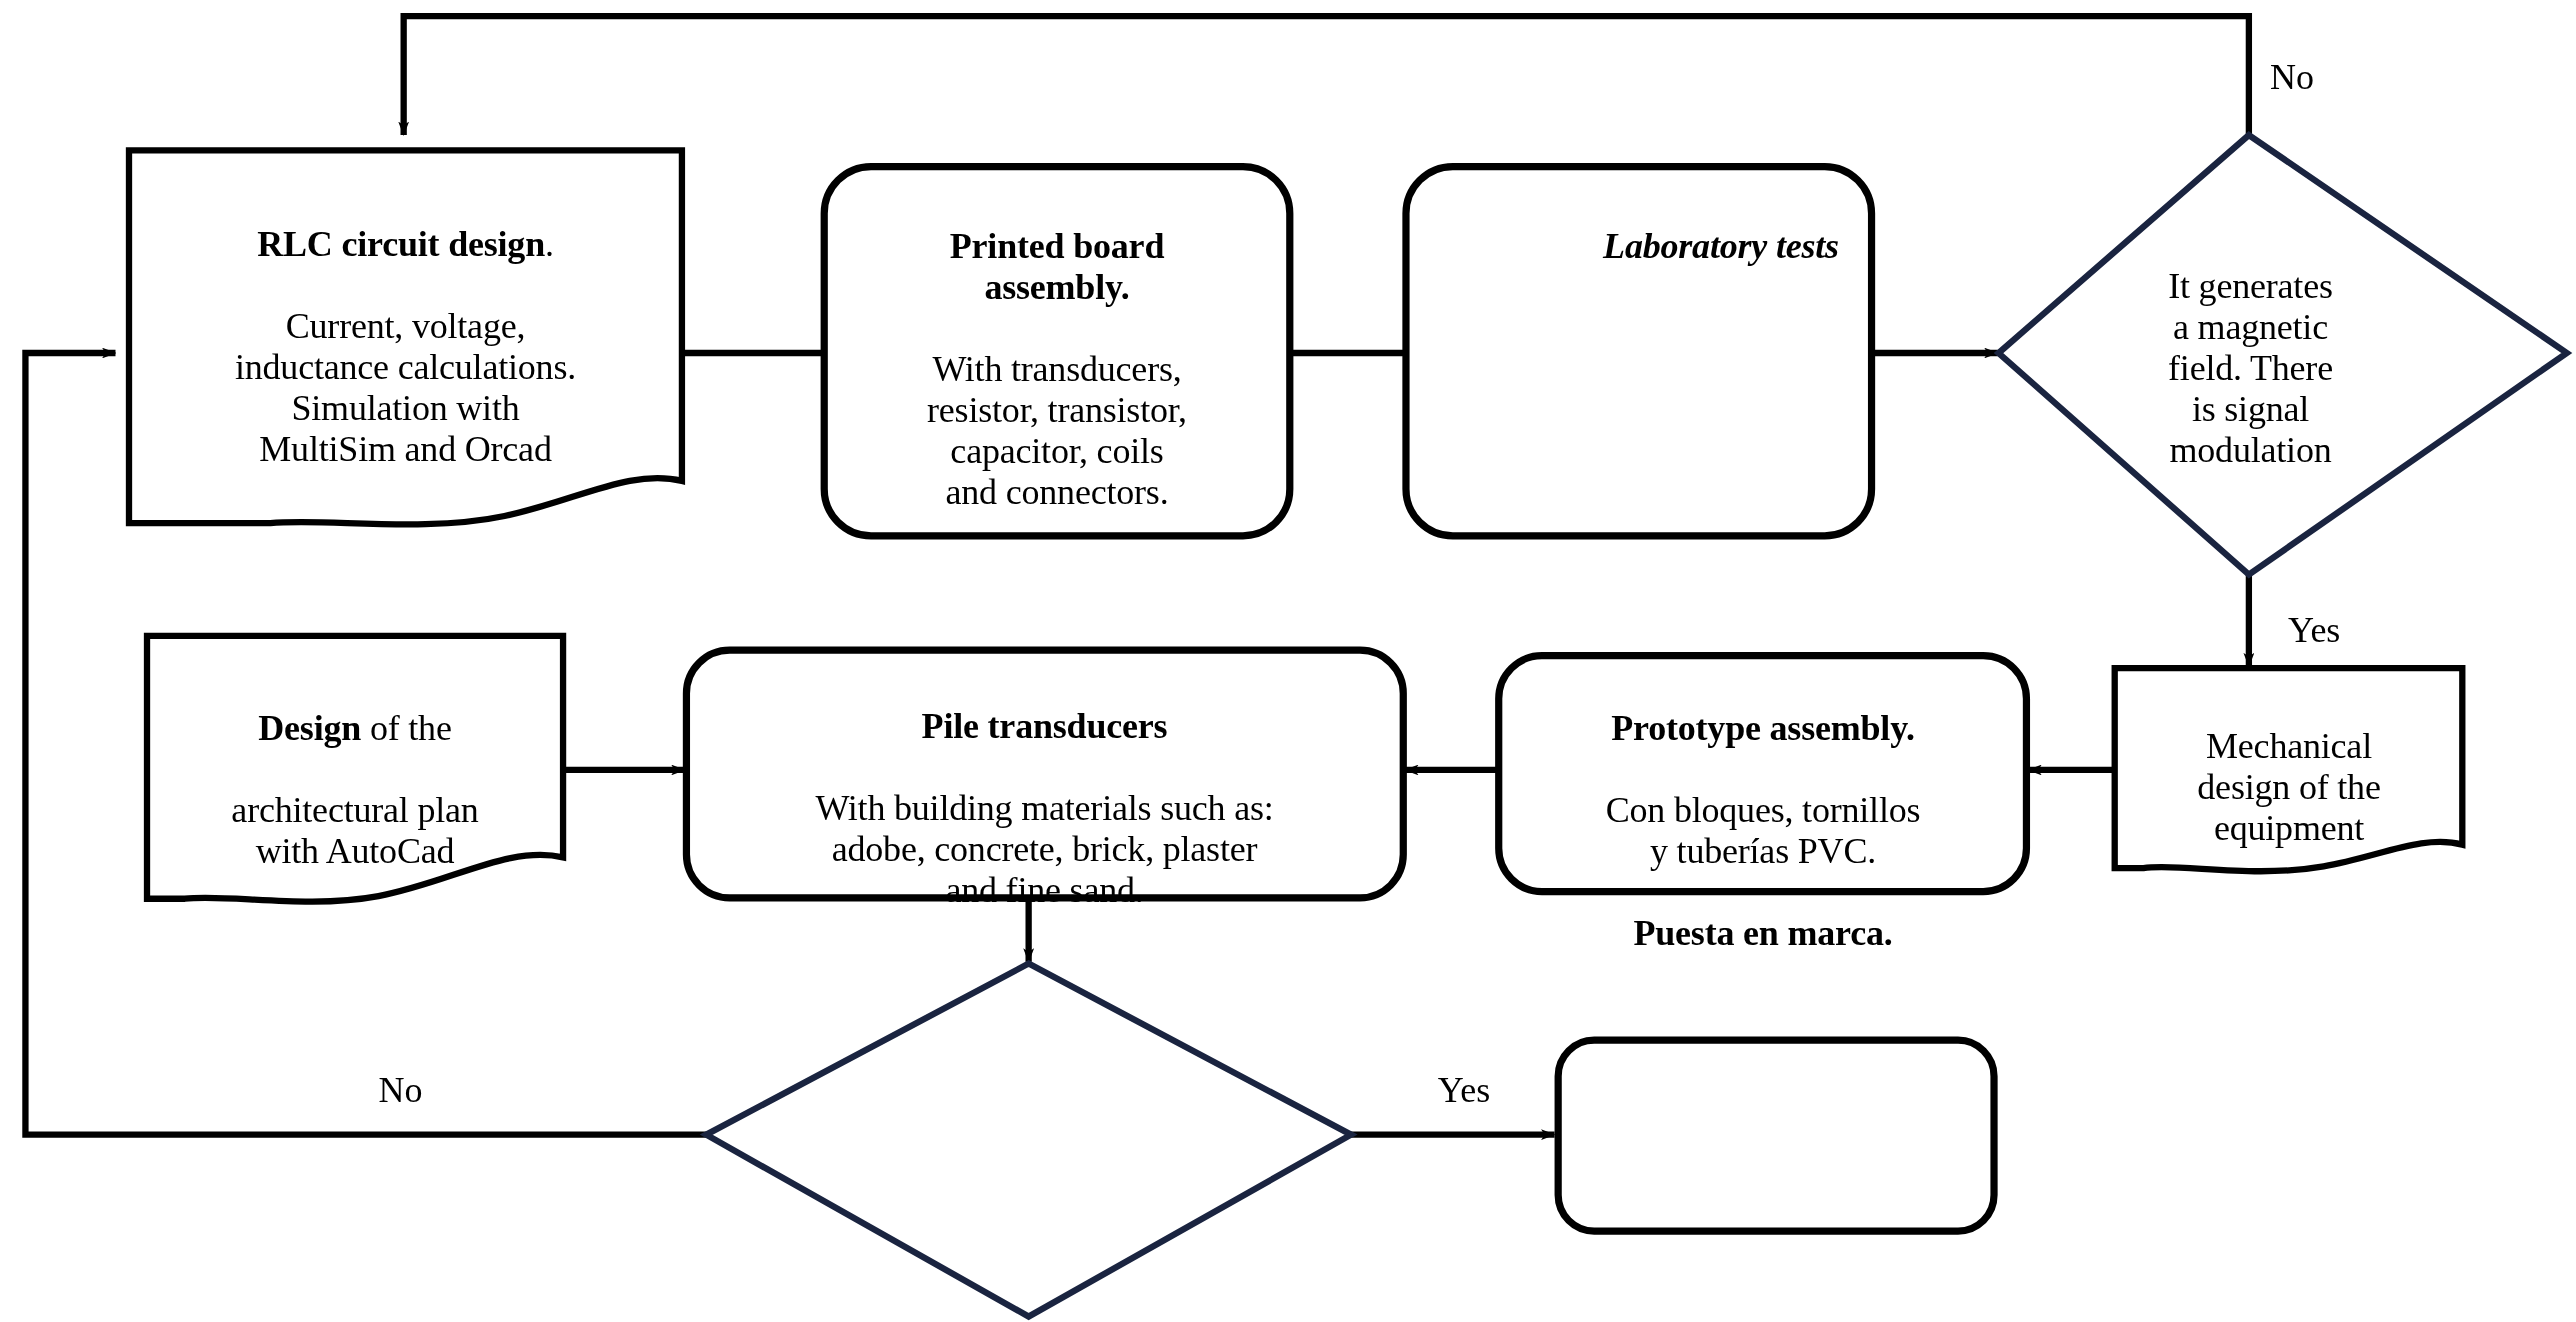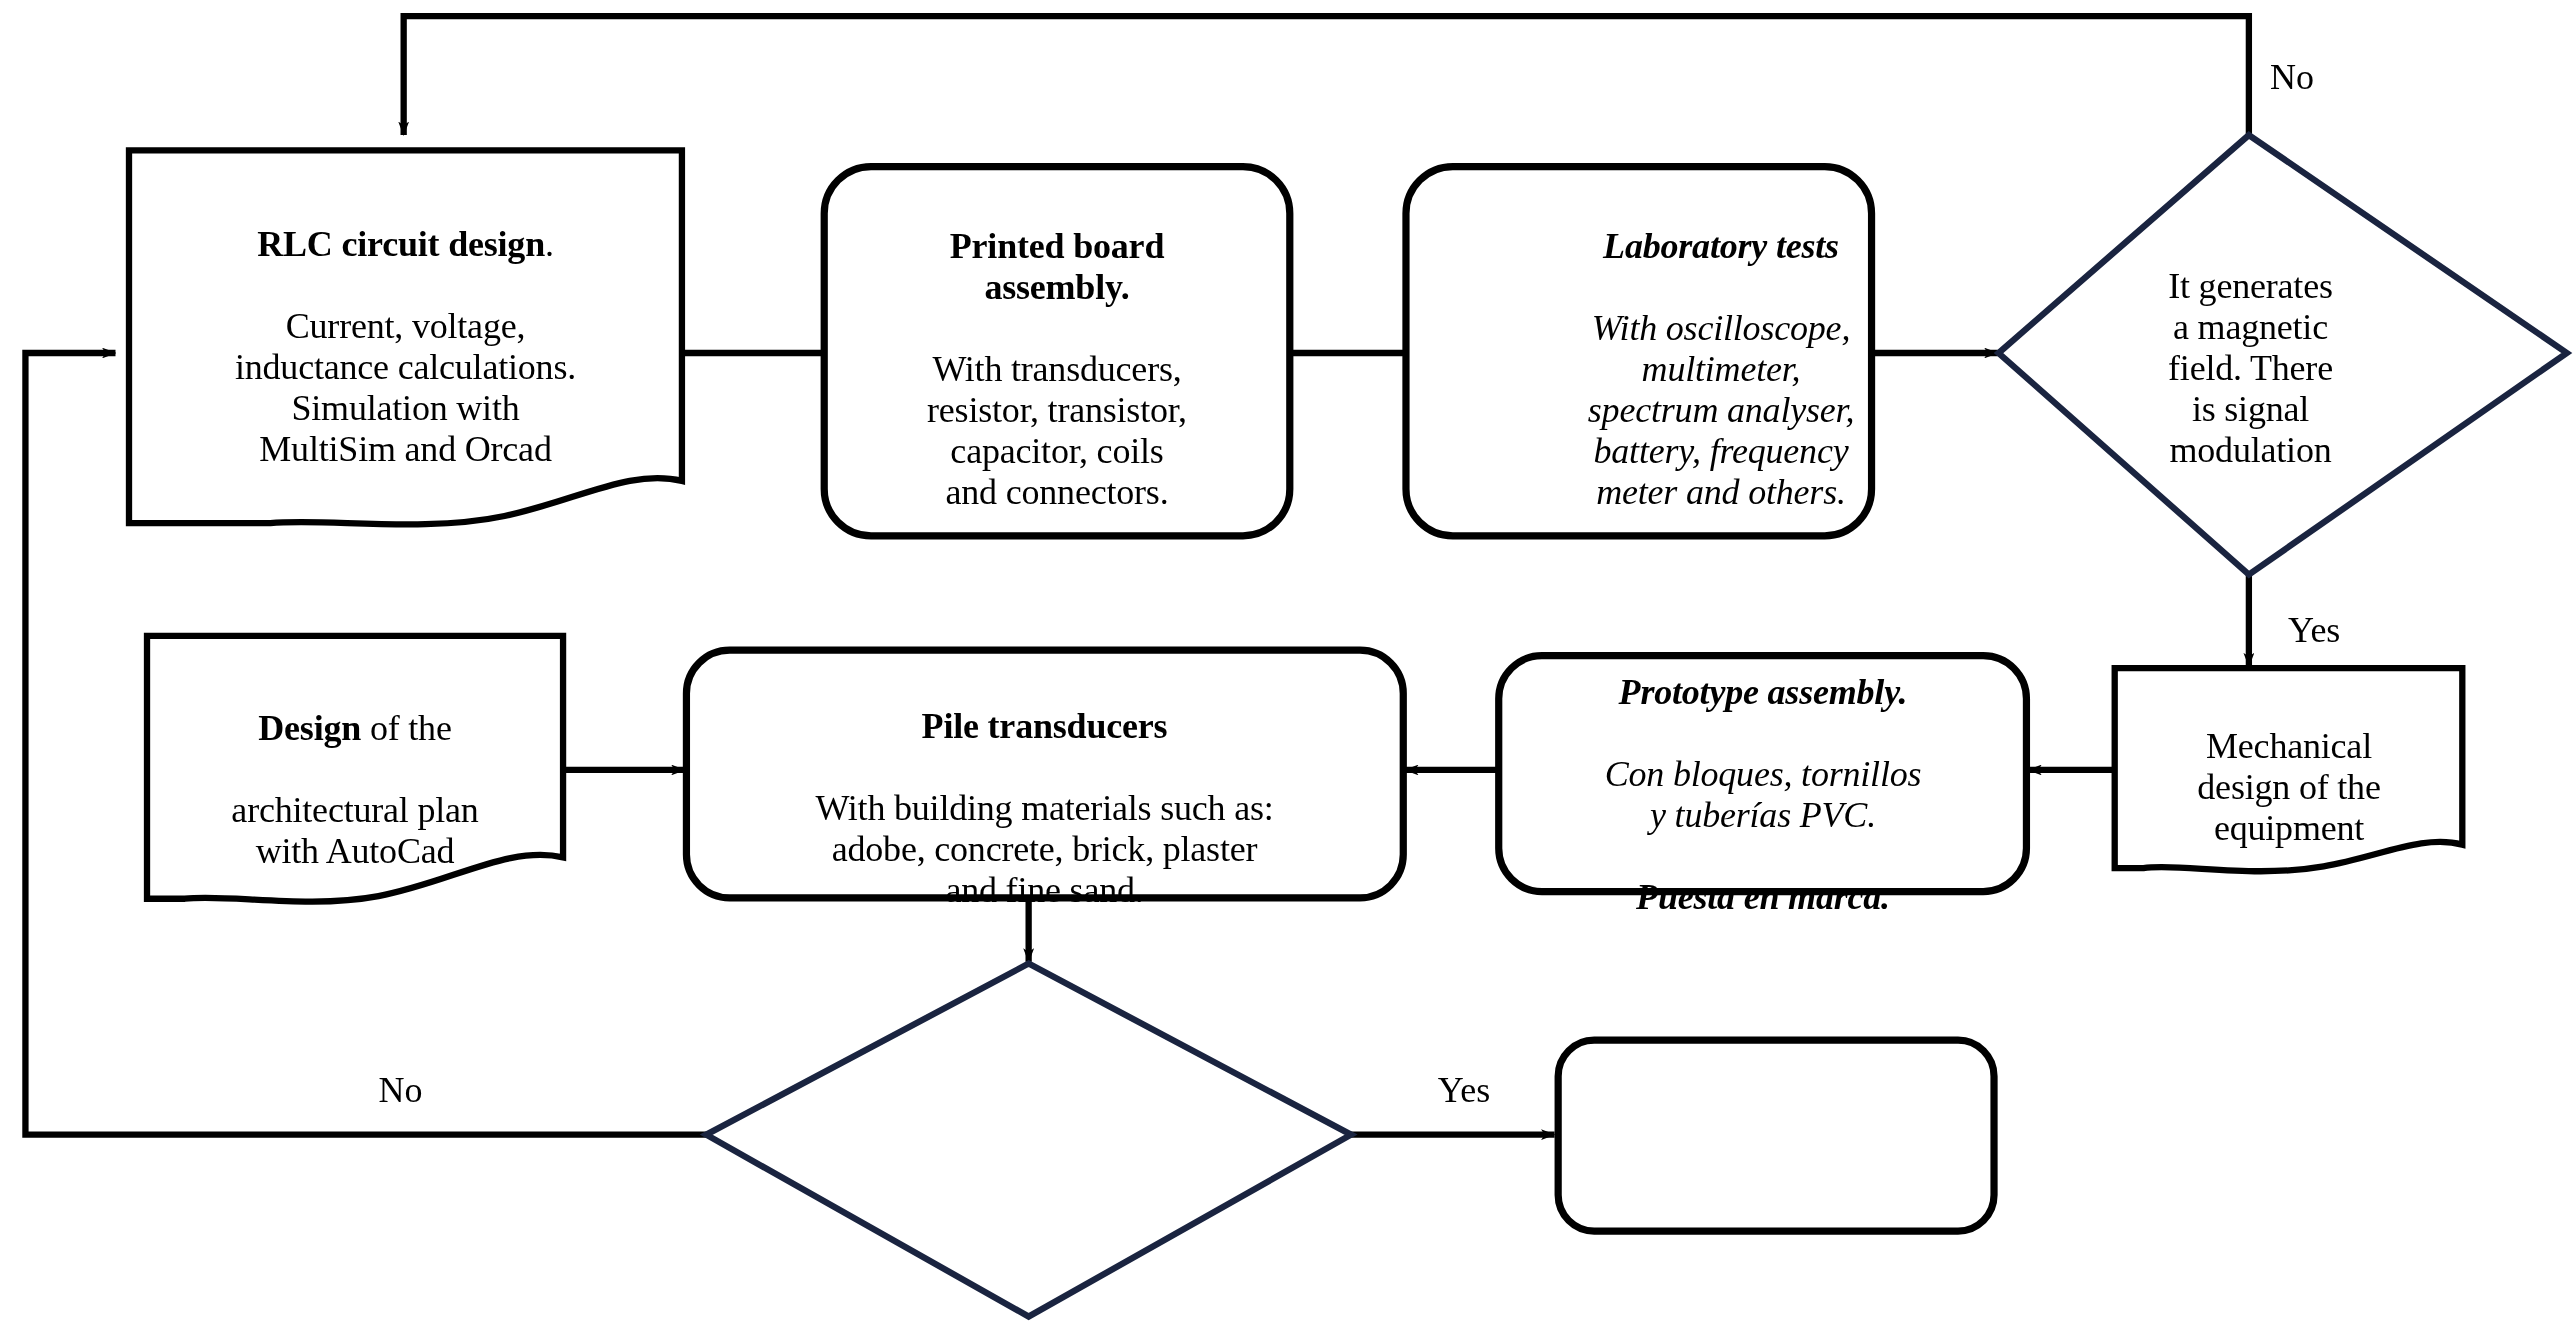--- a/index.html
+++ b/index.html
@@ -108,42 +108,37 @@
   <div class="node-text" style="left:129px; top:183px; width:553px;">
     <div><span class="ttl">RLC circuit design</span><span>.</span></div>
     <div>Current, voltage,
 inductance calculations.
 Simulation with
 MultiSim and  Orcad</div>
   </div>
 
   <div class="node-text" style="left:1488px; top:185px; width:466px;font-style:italic;">
     <div class="ttl">Laboratory tests</div>
-    <div>With oscilloscope,
-multimeter,
-spectrum analyser,
-battery, frequency
-meter and others.</div>
   </div>
 
   <div class="node-text" style="left:2090px; top:225px; width:321px;">
     <div>It generates
 a magnetic
 field. There
 is signal
 modulation</div>
   </div>
 
   <div class="node-text" style="left:2115px; top:685px; width:348px;">
     <div>Mechanical
 design of the
 equipment</div>
   </div>
 
-  <div class="node-text" style="left:1499px; top:631px; width:528px;font-style:italic;">
+  <div class="node-text" style="left:1499px; top:667px; width:528px;">
     <div class="ttl">Prototype assembly.</div>
     <div>Con bloques, tornillos
 y tuberías PVC.</div>
     <div class="ttl">Puesta en marca.</div>
   </div>
 
   <div class="node-text" style="left:686px; top:665px; width:717px;">
     <div class="ttl">Pile transducers</div>
     <div>With building materials such as:
 adobe, concrete, brick, plaster

